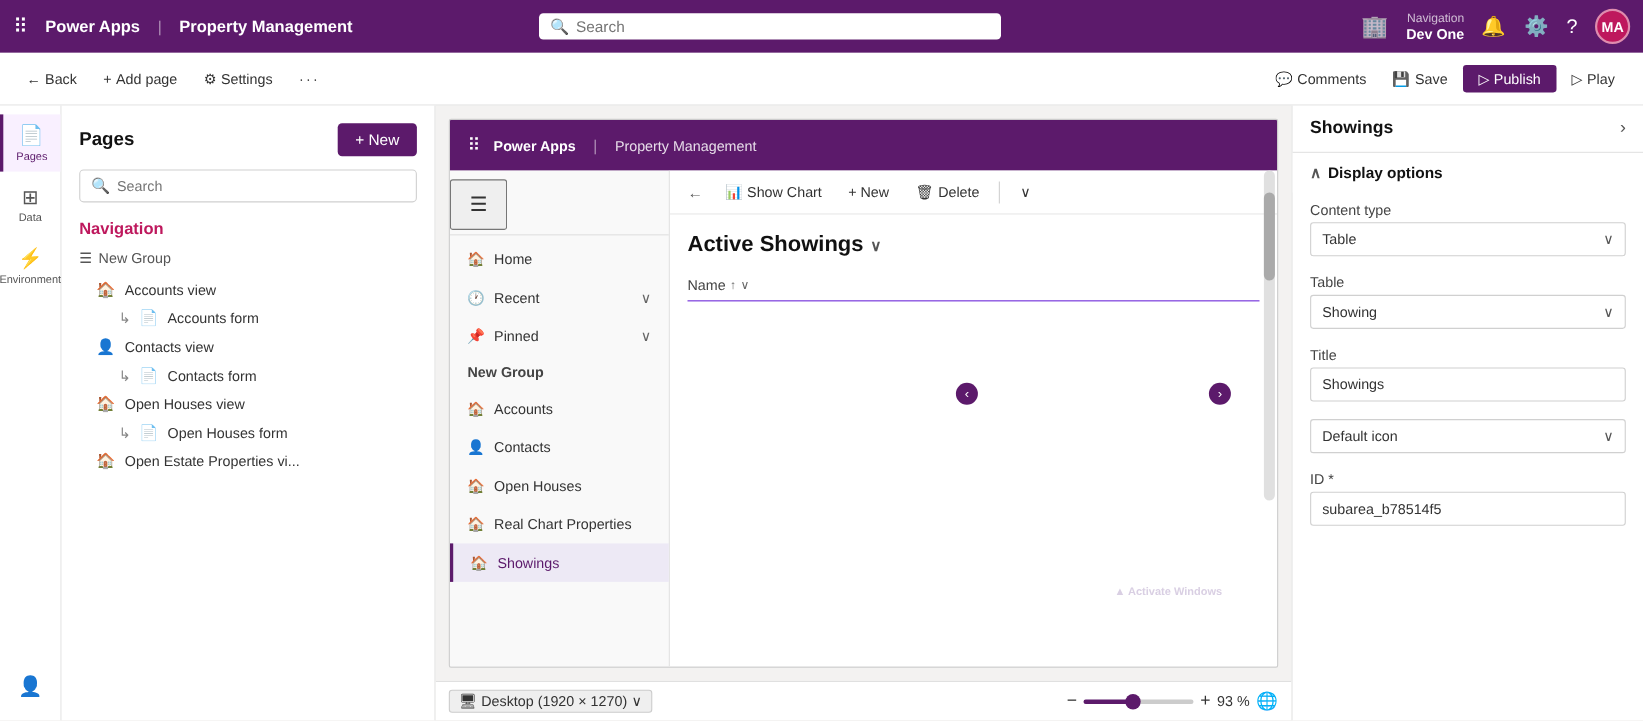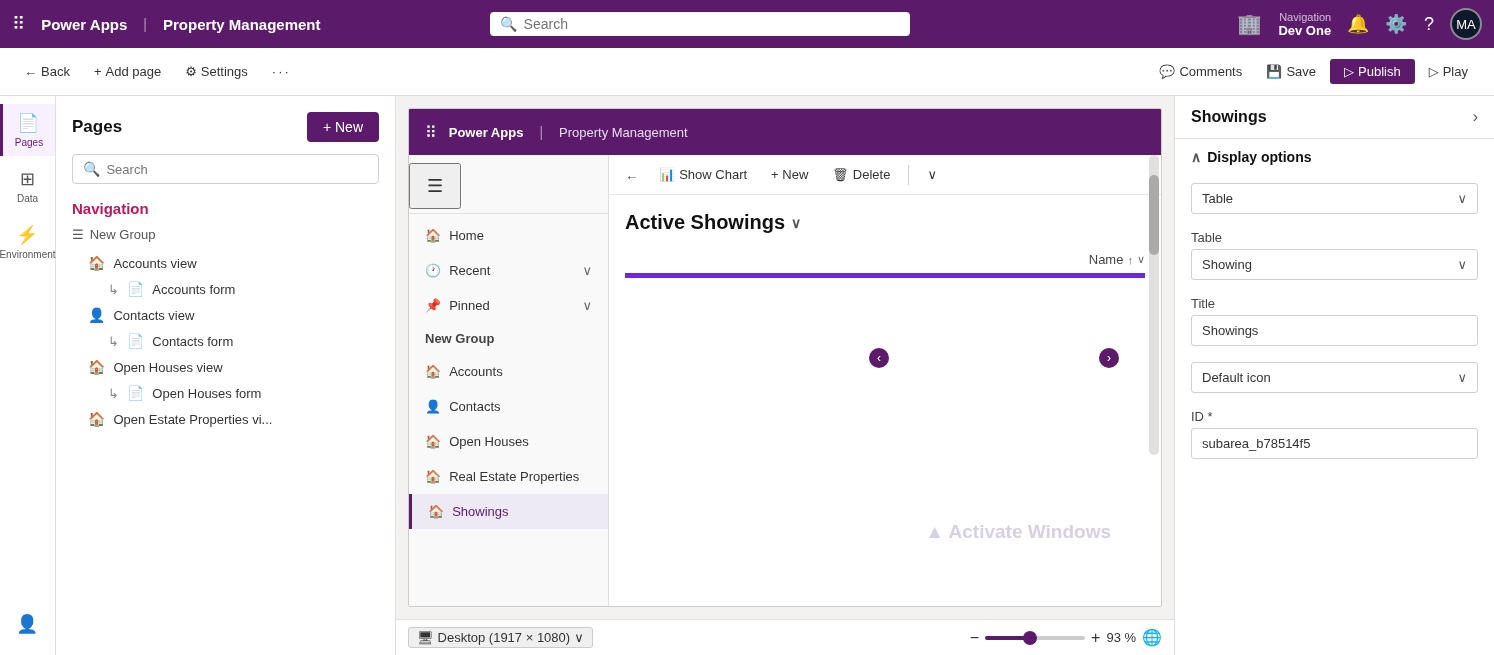--- a/index.html
+++ b/index.html
@@ -17,22 +17,22 @@
       display: flex; align-items: center; background: white; border-radius: 4px; padding: 4px 10px; gap: 6px;
     }
     .top-nav .search-box input { border: none; outline: none; width: 100%; font-size: 14px; color: #555; }
     .top-nav .search-icon { color: #666; }
     .top-nav-right { display: flex; align-items: center; gap: 16px; margin-left: auto; }
     .top-nav-right .env-block { text-align: right; }
     .top-nav-right .env-label { color: rgba(255,255,255,0.7); font-size: 11px; }
     .top-nav-right .env-name { color: white; font-size: 13px; font-weight: 600; }
     .top-nav-right .icon-btn { color: white; font-size: 18px; cursor: pointer; background: none; border: none; }
     .top-nav-right .avatar {
-      width: 32px; height: 32px; border-radius: 50%; background: #0f172a; color: white;
-      display: flex; align-items: center; justify-content: center; font-size: 13px; font-weight: 400; border: 2px solid rgba(255,255,255,0.5);
+      width: 32px; height: 32px; border-radius: 50%; background: #be185d; color: white;
+      display: flex; align-items: center; justify-content: center; font-size: 13px; font-weight: 700; border: 2px solid rgba(255,255,255,0.5);
     }
     .env-icon { color: rgba(255,255,255,0.8); font-size: 20px; }
 
     
     .second-bar {
       display: flex; align-items: center; background: white; height: 48px; padding: 0 16px; gap: 8px;
       border-bottom: 1px solid #e0e0e0;
     }
     .second-bar .btn-text {
       display: flex; align-items: center; gap: 4px; cursor: pointer; color: #333; font-size: 13px;
@@ -132,21 +132,21 @@
     }
     .inner-toolbar .divider { width: 1px; height: 20px; background: #d0d0d0; margin: 0 2px; }
     .inner-toolbar .tb-nav { display: flex; align-items: center; gap: 4px; }
     .inner-toolbar .tb-nav .nav-arrow { cursor: pointer; color: #555; padding: 2px 4px; }
 
     .inner-content { flex: 1; padding: 16px; }
     .active-showings-title {
       display: flex; align-items: center; gap: 6px; font-size: 20px; font-weight: 700; color: #111; margin-bottom: 12px;
     }
     .active-showings-title .caret { color: #555; font-size: 14px; }
-    .table-header { display: flex; align-items: center; gap: 4px; font-size: 13px; color: #444; font-weight: 500; padding: 6px 0; border-bottom: 5px solid #6d28d9; justify-content: flex-end; }
+    .table-header { display: flex; align-items: center; gap: 4px; font-size: 13px; color: #444; font-weight: 500; padding: 6px 0; border-bottom: 1px solid #6d28d9; }
     .table-header .sort-icon { font-size: 11px; color: #666; }
 
     
     .canvas-bottom-bar {
       display: flex; align-items: center; background: white; border-top: 1px solid #e0e0e0;
       padding: 6px 12px; gap: 8px; height: 36px;
     }
     .canvas-bottom-bar .device-selector {
       display: flex; align-items: center; gap: 4px; font-size: 13px; cursor: pointer; color: #333; border: 1px solid #ccc; border-radius: 3px; padding: 2px 8px;
     }
@@ -178,21 +178,21 @@
       width: 100%; padding: 7px 10px; border: 1px solid #d0d0d0; border-radius: 3px;
       font-size: 13px; color: #333; display: flex; align-items: center; justify-content: space-between;
       cursor: pointer; background: white;
     }
     .form-select .sel-arrow { color: #555; }
     .form-input {
       width: 100%; padding: 7px 10px; border: 1px solid #d0d0d0; border-radius: 3px;
       font-size: 13px; color: #333; outline: none;
     }
     .watermark {
-      position: absolute; bottom: 60px; right: 50px; color: rgba(180,160,200,0.5); font-size: 19px;
+      position: absolute; bottom: 60px; right: 50px; color: rgba(180,160,200,0.5); font-size: 10px;
       font-weight: 600; pointer-events: none; line-height: 1.5;
     }
 
     .left-arrow-btn, .right-arrow-btn {
       position: absolute; top: 50%; transform: translateY(-50%); background: #5c1a6b; color: white;
       border: none; border-radius: 50%; width: 22px; height: 22px; display: flex; align-items: center;
       justify-content: center; cursor: pointer; font-size: 12px; z-index: 10;
     }
     .left-arrow-btn { left: -11px; }
     .right-arrow-btn { right: -11px; }
@@ -366,21 +366,21 @@
             <div class="inner-sidebar-item">
               <span>👤</span>
               <span>Contacts</span>
             </div>
             <div class="inner-sidebar-item">
               <span>🏠</span>
               <span>Open Houses</span>
             </div>
             <div class="inner-sidebar-item">
               <span>🏠</span>
-              <span>Real Estate Properties</span>
+              <span>Real Chart Properties</span>
             </div>
             <div class="inner-sidebar-item active" style="border-left:3px solid #5c1a6b; background:#ede9f5;">
               <span>🏠</span>
               <span>Showings</span>
             </div>
           </div>
 
           <div class="inner-main">
 
             <div class="inner-toolbar">
@@ -424,21 +424,21 @@
         </div>
 
         <div style="position:absolute;right:2px;top:46px;width:10px;height:300px;background:#e0e0e0;border-radius:5px;">
           <div style="width:10px;height:80px;background:#aaa;border-radius:5px;margin-top:20px;"></div>
         </div>
       </div>
 
       <div class="canvas-bottom-bar">
         <button class="device-selector">
           <span>🖥</span>
-          <span>Desktop (1917 × 1080)</span>
+          <span>Desktop (1920 × 1270)</span>
           <span>∨</span>
         </button>
         <div class="zoom-ctrl">
           <button class="zoom-btn">−</button>
           <input type="range" class="zoom-slider" min="10" max="200" value="93" style="">
           <button class="zoom-btn">+</button>
           <span class="zoom-label">93 %</span>
           <span class="globe-icon">🌐</span>
         </div>
       </div>
@@ -450,20 +450,21 @@
       <span class="right-panel-title">Showings</span>
       <button class="right-panel-close">›</button>
     </div>
 
     <button class="section-toggle">
       <span class="toggle-icon">∧</span>
       <span>Display options</span>
     </button>
 
     <div class="form-group">
+      <div class="form-label">Content type</div>
       <div class="form-select">
         <span>Table</span>
         <span class="sel-arrow">∨</span>
       </div>
     </div>
 
     <div class="form-group">
       <div class="form-label">Table</div>
       <div class="form-select">
         <span>Showing</span>

